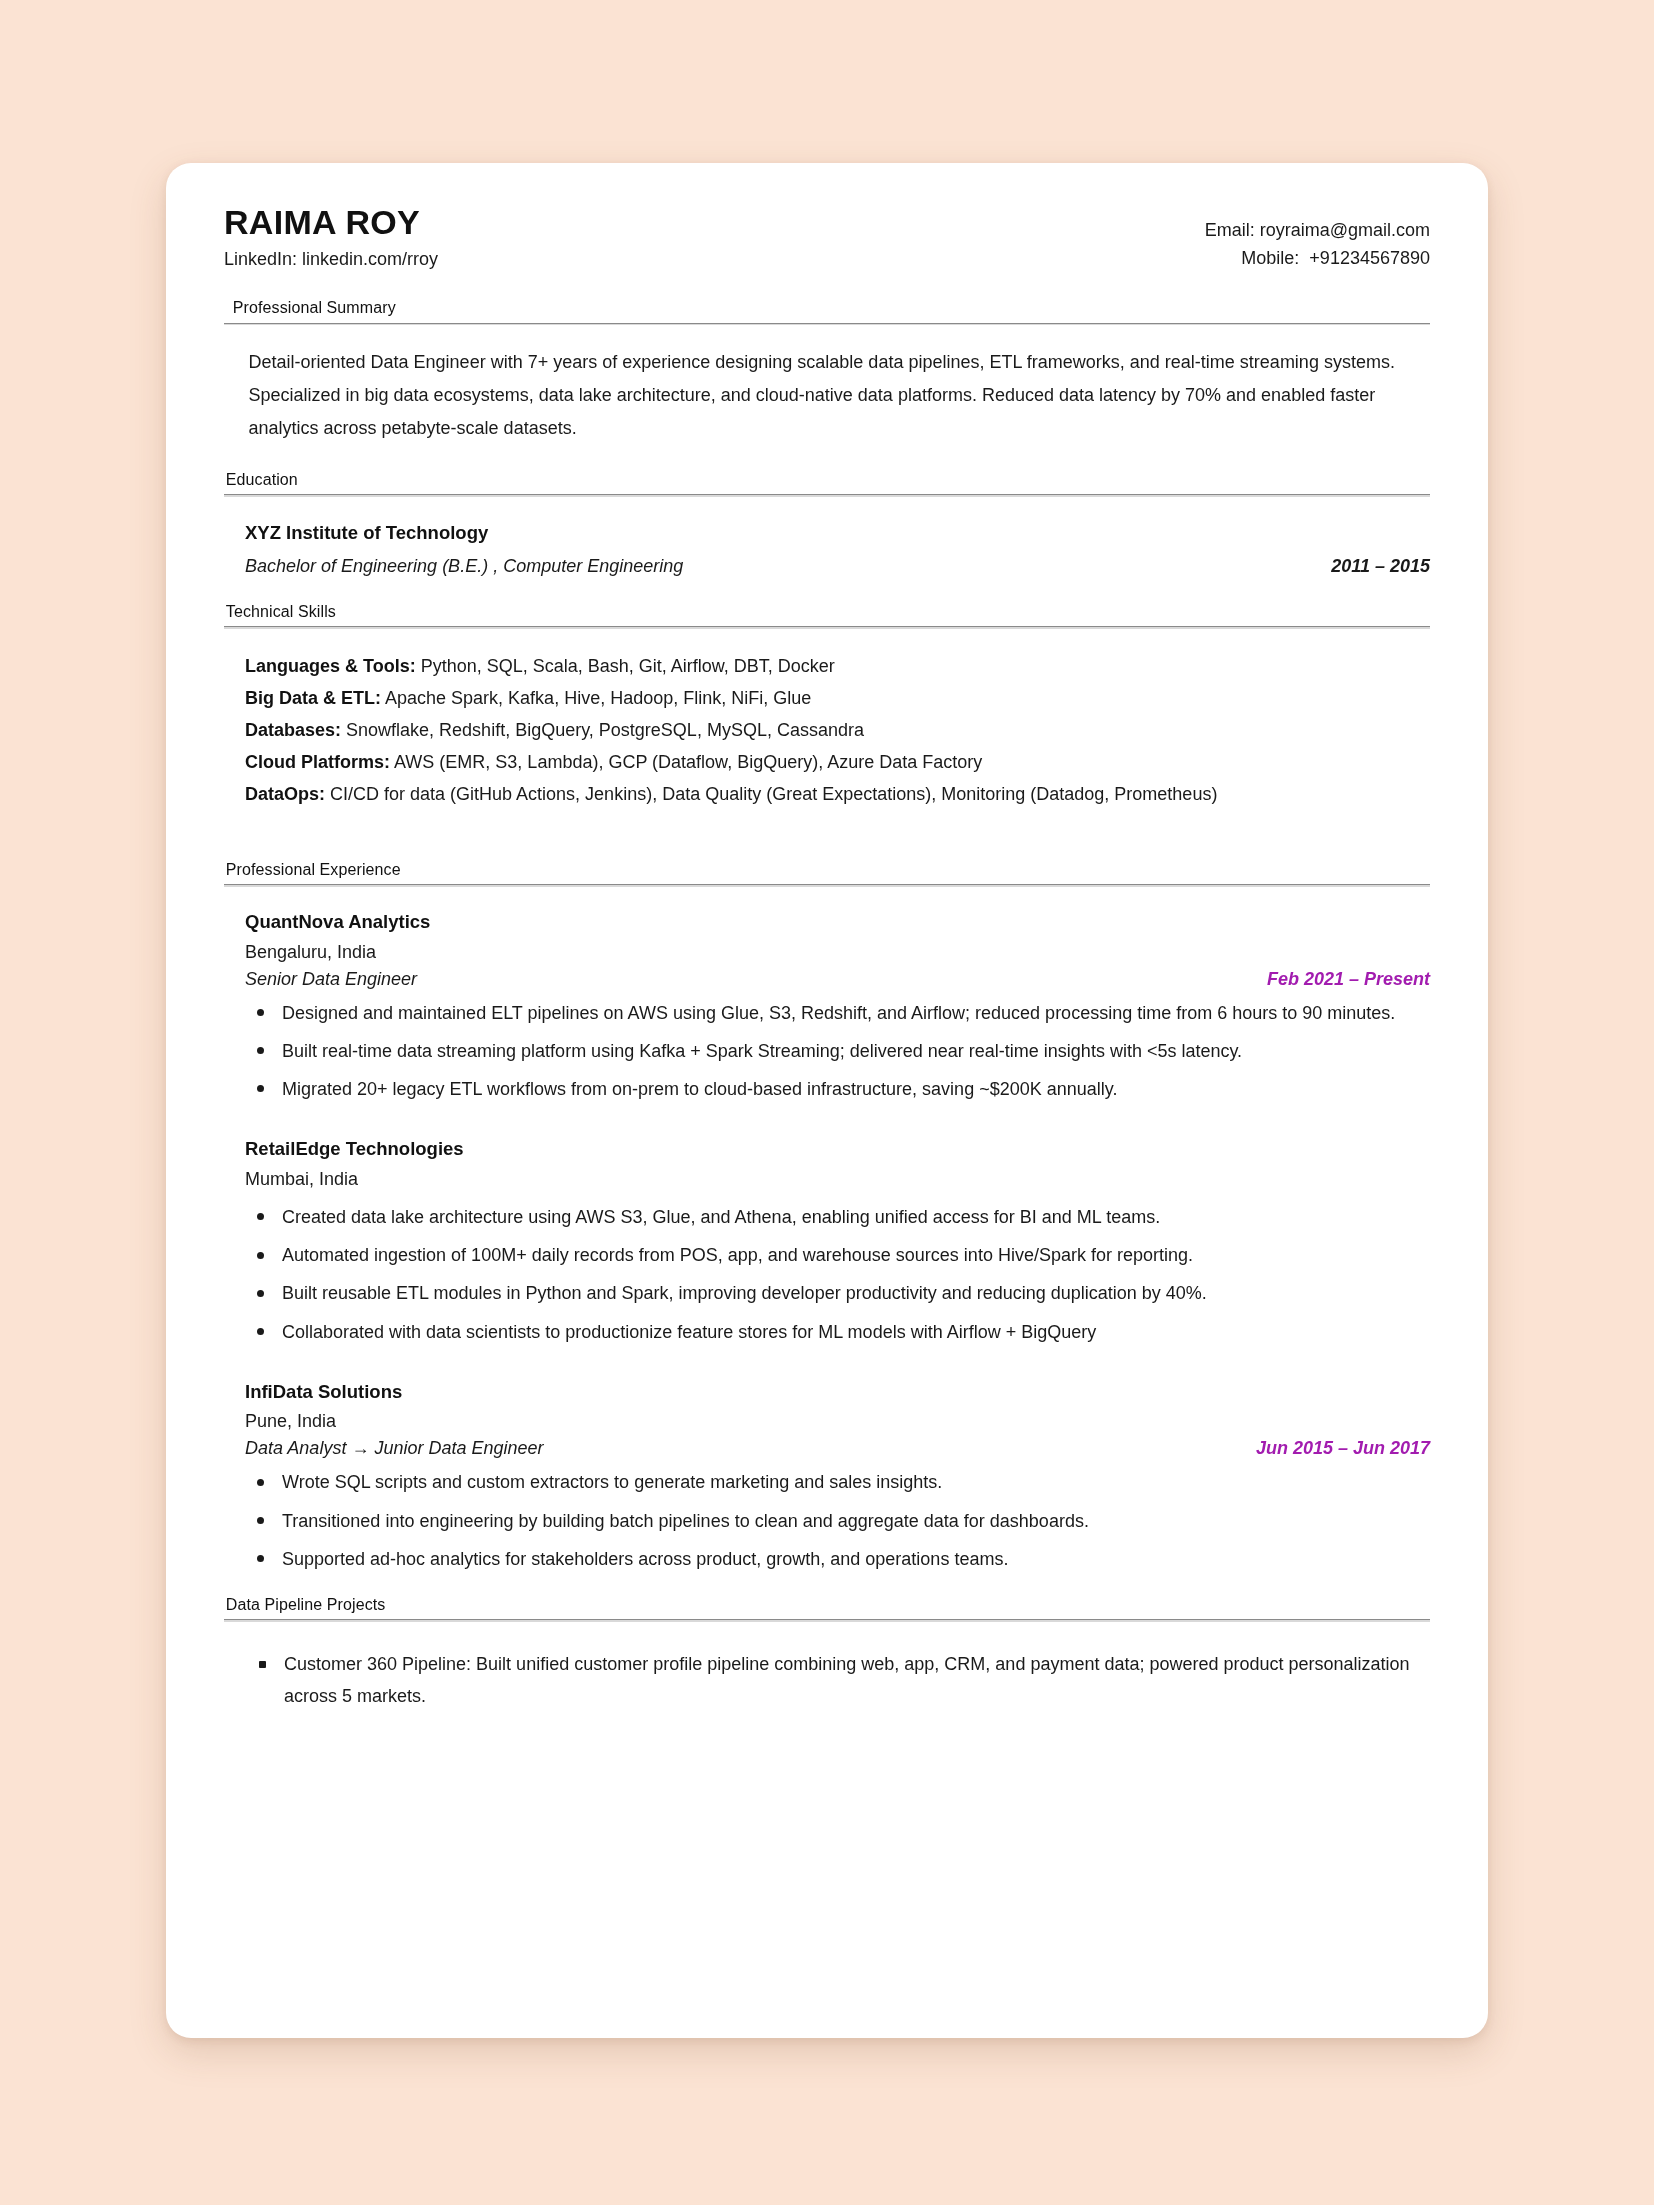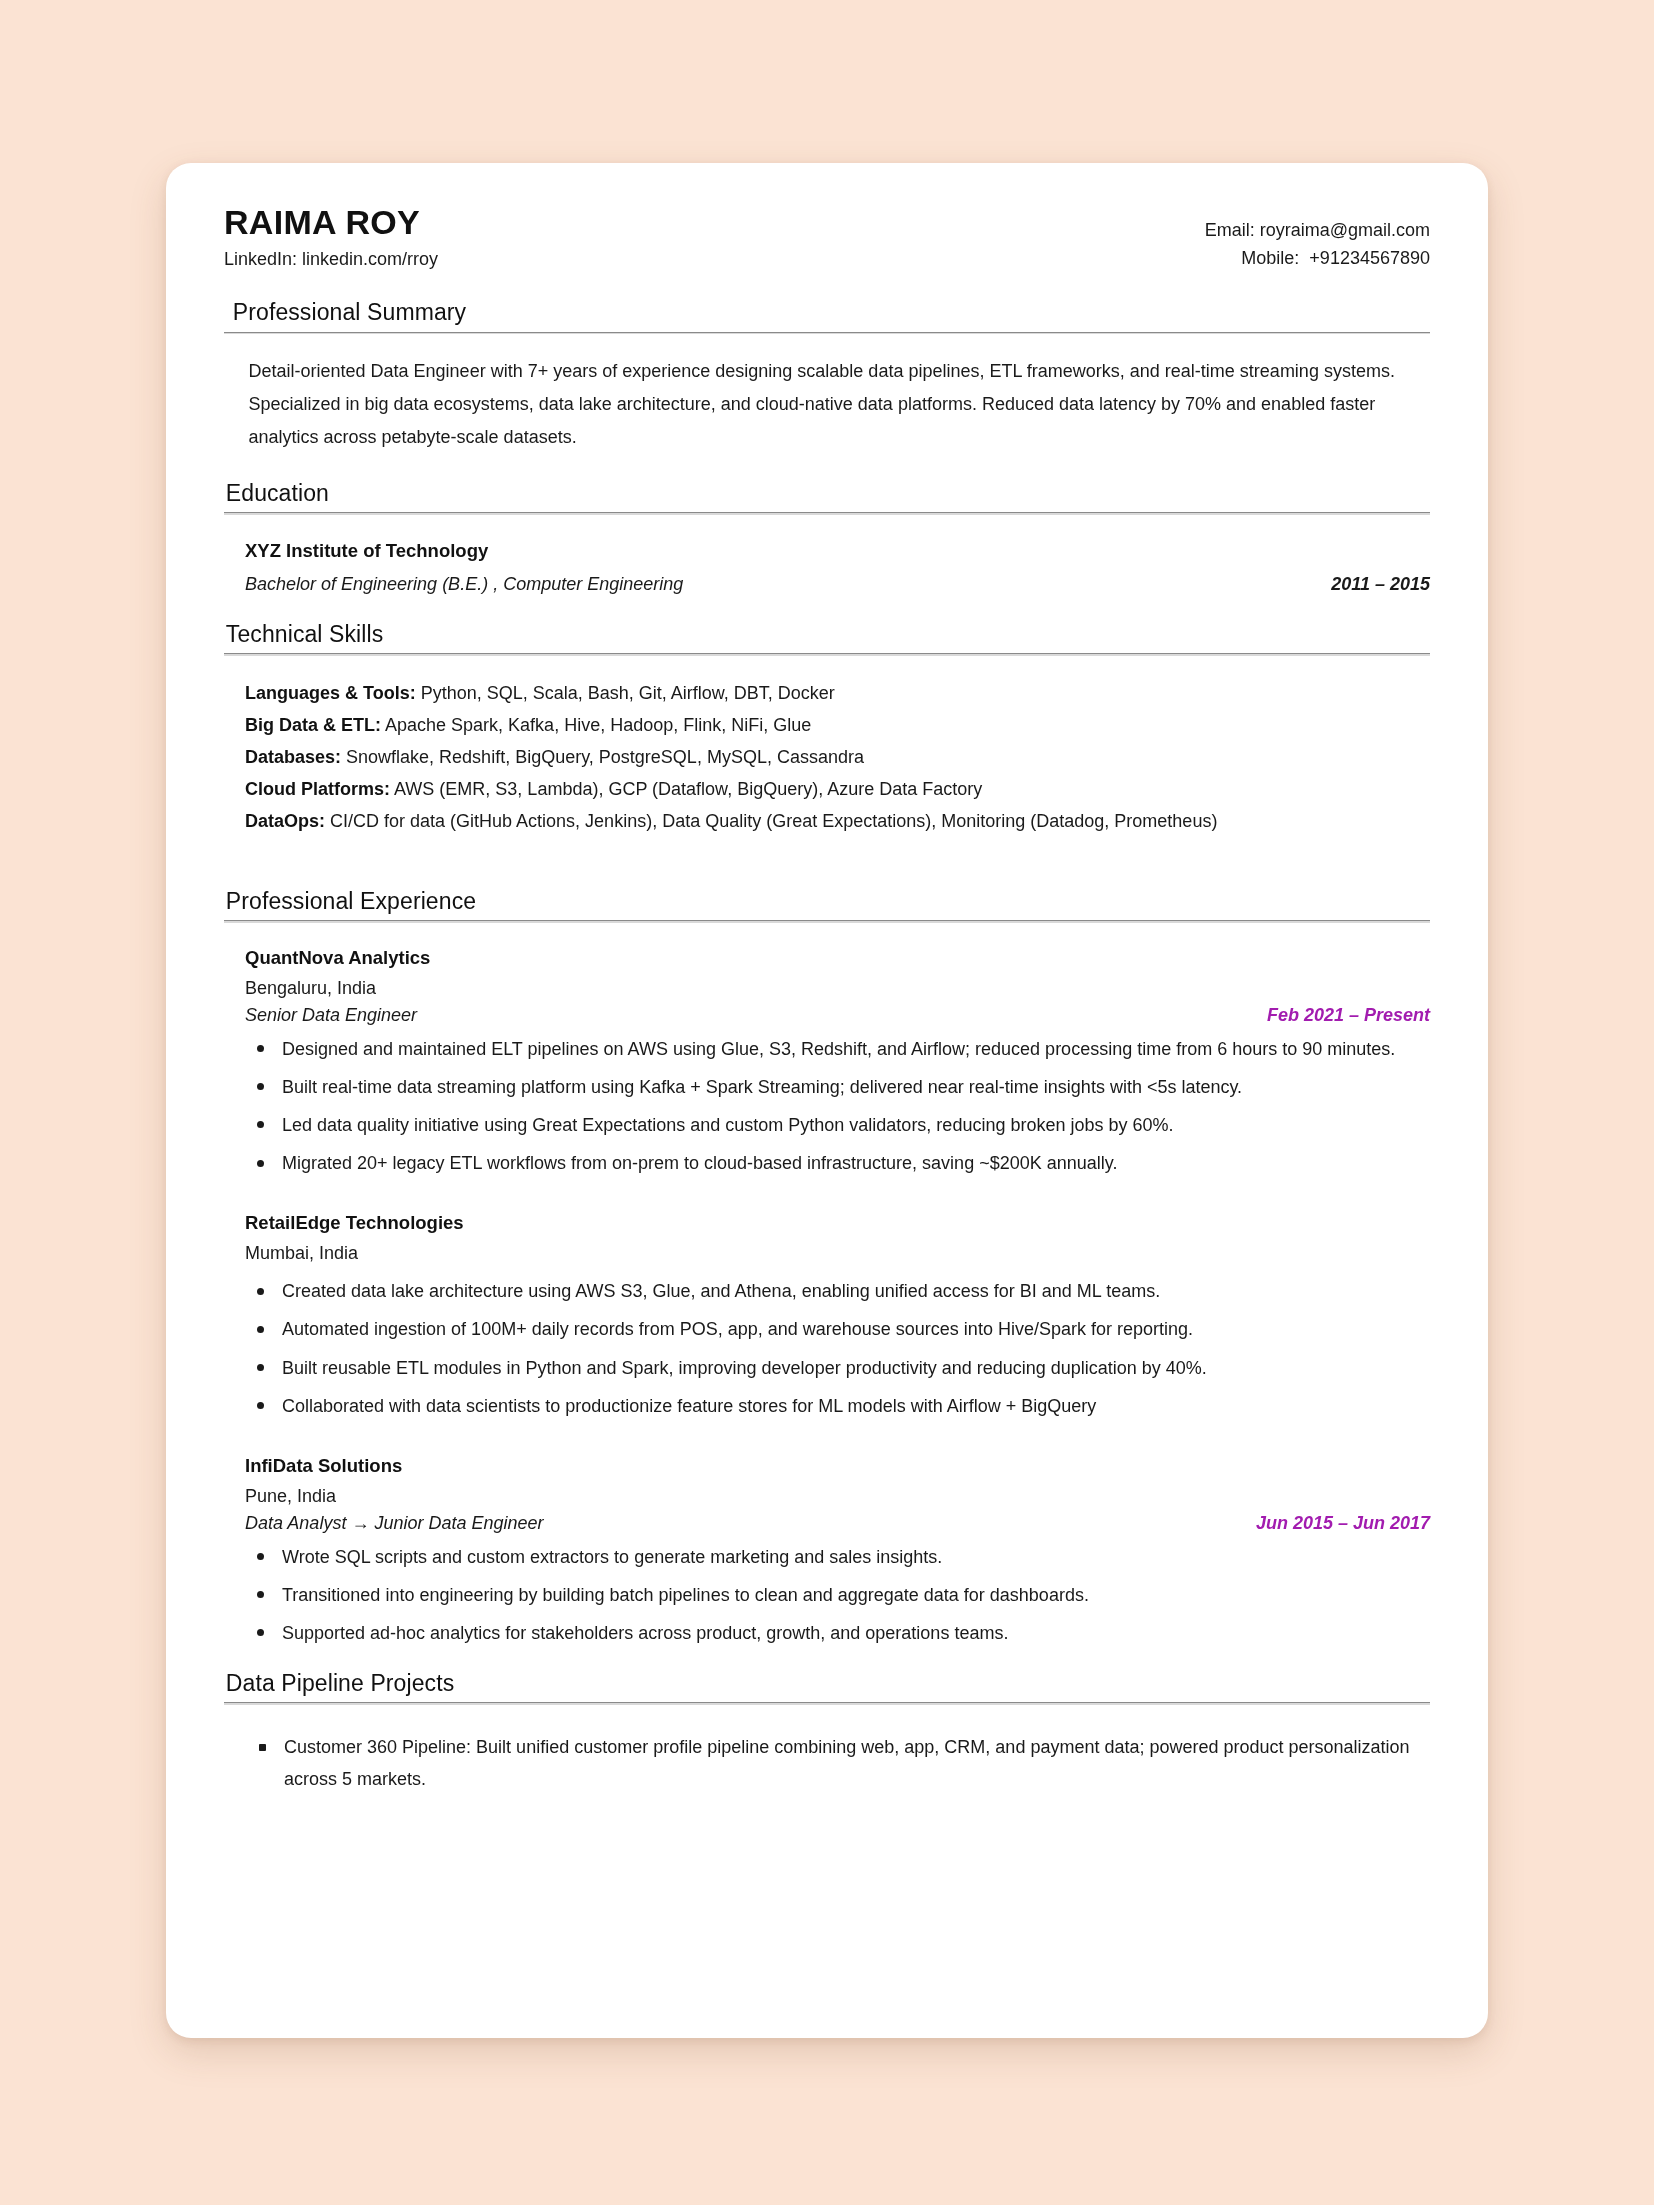--- a/index.html
+++ b/index.html
@@ -32,21 +32,21 @@
     font-size:34px; font-weight:bold; letter-spacing:0.3px;
     color:#111; line-height:1.08; margin:0 0 8px 0;
   }
   .cand-linkedin{ font-size:18px; color:#1a1a1a; line-height:1.2; }
   .hdr-right{ text-align:right; padding-top:14px; }
   .hdr-right div{ font-size:18px; color:#1a1a1a; line-height:1.58; white-space:pre; }
 
   
   .section{ margin-top:26.5px; }
   .section-title{
-    font-size:23px; color:#111; font-weight:400;
+    font-size:16px; color:#111; font-weight:400;
     padding:0 0 5.3px 8.8px; letter-spacing:0.1px;
   }
   .section-title.flush{ padding-left:1.8px; }
   .rule{
     height:2.6px; width:100%;
     background:linear-gradient(to bottom,#8a8a8a 0 0.9px,#d9d9d9 0.9px 2.6px);
     margin-bottom:7px;
   }
   .section-body{ padding:14px 0 0 21px; }
 
@@ -158,21 +158,20 @@
         <div class="job">
           <div class="job-company">QuantNova Analytics</div>
           <div class="job-location">Bengaluru, India</div>
           <div class="job-titleline">
             <div class="job-role">Senior Data Engineer</div>
             <div class="job-dates">Feb 2021 – Present</div>
           </div>
           <ul class="bullets">
             <li>Designed and maintained ELT pipelines on AWS using Glue, S3, Redshift, and Airflow; reduced processing time from 6 hours to 90 minutes.</li>
             <li>Built real-time data streaming platform using Kafka + Spark Streaming; delivered near real-time insights with &lt;5s latency.</li>
-            <li>Led data quality initiative using Great Expectations and custom Python validators, reducing broken jobs by 60%.</li>
             <li>Migrated 20+ legacy ETL workflows from on-prem to cloud-based infrastructure, saving ~$200K annually.</li>
           </ul>
         </div>
 
         <div class="job">
           <div class="job-company">RetailEdge Technologies</div>
           <div class="job-location">Mumbai, India</div>
           <ul class="bullets">
             <li>Created data lake architecture using AWS S3, Glue, and Athena, enabling unified access for BI and ML teams.</li>
             <li>Automated ingestion of 100M+ daily records from POS, app, and warehouse sources into Hive/Spark for reporting.</li>

